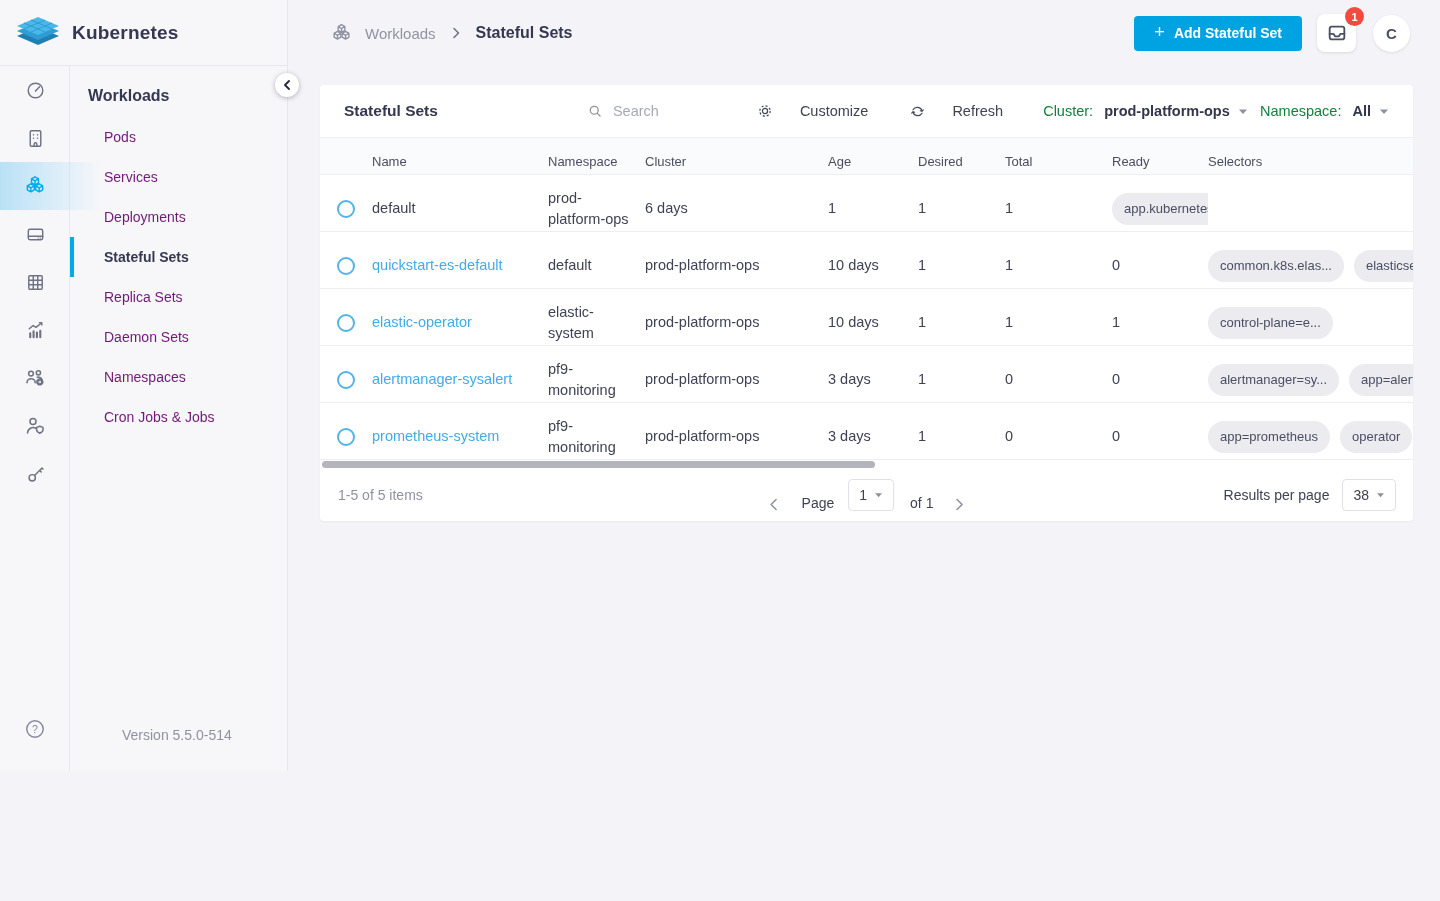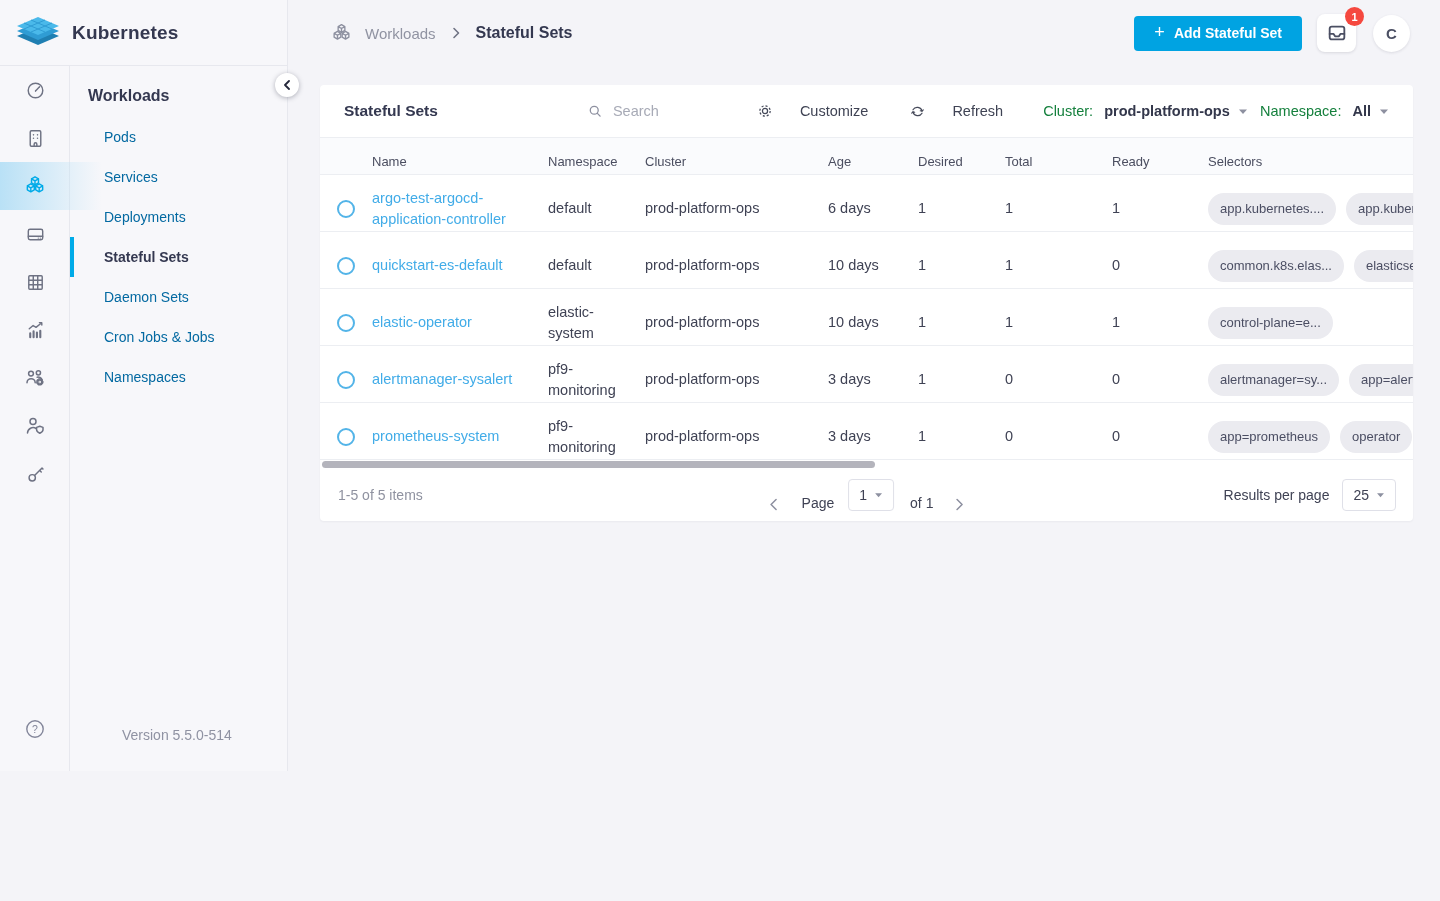--- a/index.html
+++ b/index.html
@@ -19,21 +19,21 @@
     align-items:center; justify-content:center; color:#6e7283; cursor:pointer; }
   .rail-item.active { color:#00abe8; }
   .rail-item.active::before { content:""; position:absolute; left:0; top:0; height:48px; width:102px;
     background:linear-gradient(90deg,#b9e1f6 0%, rgba(185,225,246,.55) 45%, rgba(247,247,250,0) 100%); }
   .rail-item svg { position:relative; }
   .rail-help { position:absolute; bottom:18px; left:0; width:70px; display:flex; justify-content:center; color:#83869a; }
 
   .menu { position:absolute; left:70px; top:66px; right:0; bottom:0; }
   .menu-section { font-size:16px; font-weight:bold; color:#343850; padding:21px 0 12px 18px; }
   .menu-item { position:relative; height:40px; display:flex; align-items:center;
-    padding-left:34px; font-size:14px; color:#0369a1; cursor:pointer; }
+    padding-left:34px; font-size:14px; color:#701a75; cursor:pointer; }
   .menu-item.active { color:#343850; font-weight:bold; }
   .menu-item.active::before { content:""; position:absolute; left:0; top:0; bottom:0; width:4px; background:#00abe8; }
   .version { position:absolute; left:52px; bottom:28px; font-size:14px; color:#8f92a2; }
 
   .collapse-btn { position:absolute; left:275px; top:73px; width:24px; height:24px;
     border-radius:50%; background:#fff; box-shadow:0 1px 5px rgba(40,44,63,.35);
     display:flex; align-items:center; justify-content:center; z-index:6; cursor:pointer;
     font-weight:bold; font-size:12px; color:#24273a; }
 
   
@@ -204,23 +204,24 @@
       </svg>
     </div>
   </div>
 
   <div class="menu">
     <div class="menu-section">Workloads</div>
     <div class="menu-item">Pods</div>
     <div class="menu-item">Services</div>
     <div class="menu-item">Deployments</div>
     <div class="menu-item active">Stateful Sets</div>
+    <div class="menu-item">Replica Sets</div>
     <div class="menu-item">Daemon Sets</div>
+    <div class="menu-item">Namespaces</div>
     <div class="menu-item">Cron Jobs &amp; Jobs</div>
-    <div class="menu-item">Namespaces</div>
     <div class="version">Version 5.5.0-514</div>
   </div>
 </div>
 
 <div class="collapse-btn">
   <svg width="8" height="10" viewBox="0 0 8 10" fill="none" stroke="#24273a" stroke-width="1.8" stroke-linecap="round" stroke-linejoin="round">
       <path d="M6 1 L2 5 L6 9"></path>
     </svg>
 </div>
 
@@ -310,21 +311,20 @@
       <div class="cell">Desired</div>
       <div class="cell">Total</div>
       <div class="cell">Ready</div>
       <div class="cell">Selectors</div>
     </div>
 
     <div class="trow">
       <div class="cell radio-cell">
           <span class="radio"></span>
         </div>
-      <div class="cell"><a class="name-link">argo-test-argocd-application-controller</a></div>
       <div class="cell">default</div>
       <div class="cell">prod-platform-ops</div>
       <div class="cell">6 days</div>
       <div class="cell">1</div>
       <div class="cell">1</div>
       <div class="cell">1</div>
       <div class="cell sel-cell">
         <span class="chip">app.kubernetes....</span>
         <span class="chip">app.kubernetes</span>
       </div>
@@ -420,21 +420,21 @@
         <span class="pg-of">of 1</span>
         <span class="pg-chev">
           <svg width="9" height="13" viewBox="0 0 9 13" fill="none" stroke="#8d90a0" stroke-width="1.5" stroke-linecap="round" stroke-linejoin="round">
               <path d="M2 1.5 L7 6.5 L2 11.5"></path>
             </svg>
         </span>
       </div>
       <div class="pg-right">
         <span>Results per page</span>
         <span class="select-box">
-          <span>25</span>
+          <span>38</span>
           <svg width="9" height="6" viewBox="0 0 10 7">
               <polygon points="1,1.5 9,1.5 5,6" fill="#8d90a0"></polygon>
             </svg>
         </span>
       </div>
     </div>
   </div>
 </div>
 
 </body></html>

